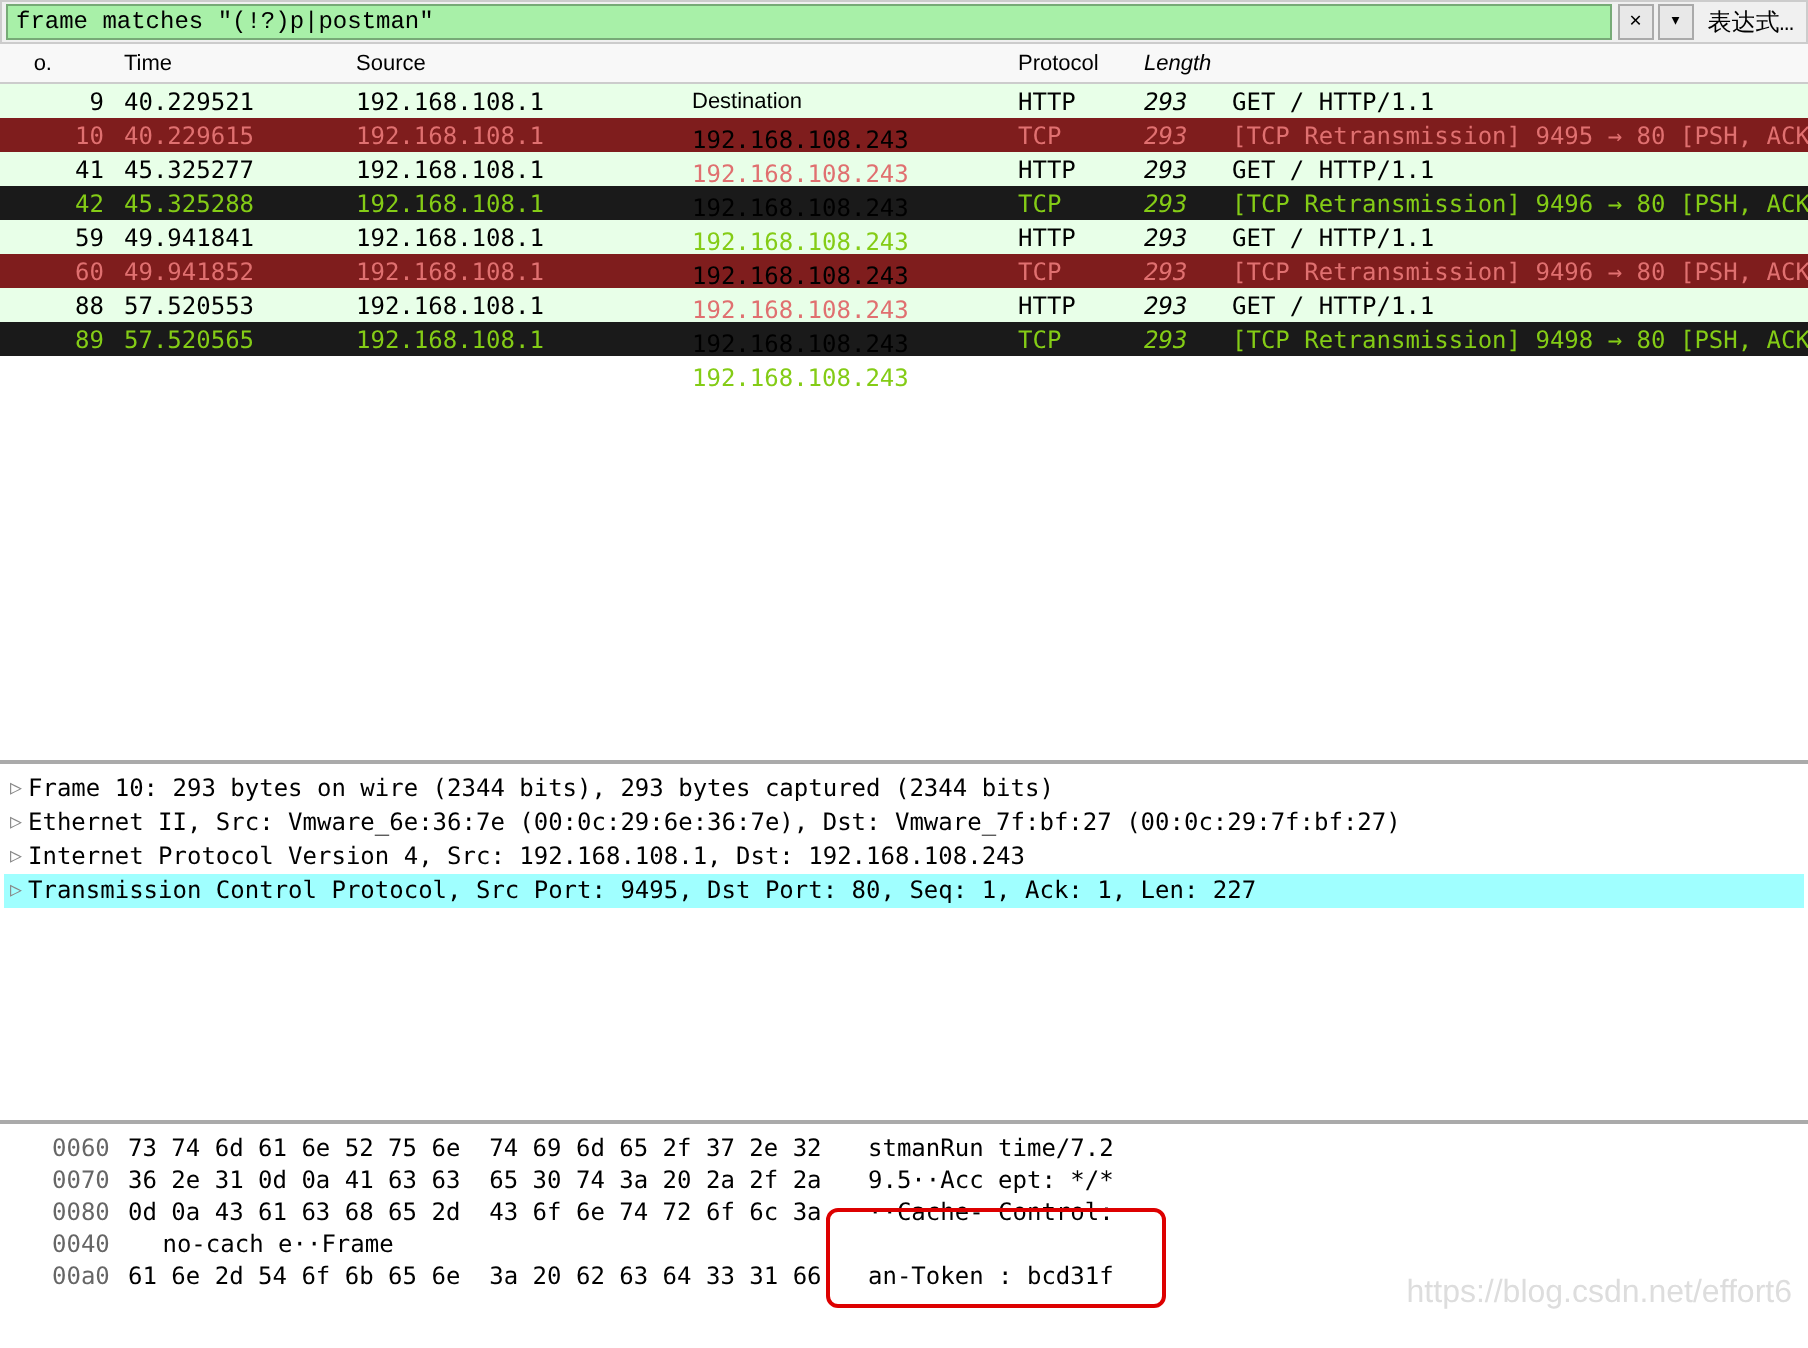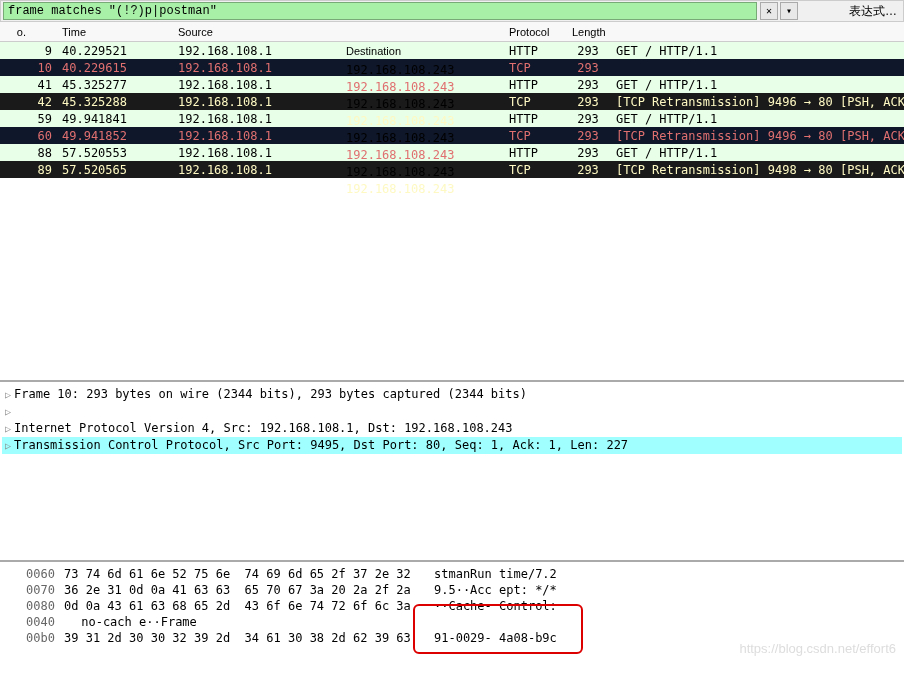--- a/index.html
+++ b/index.html
@@ -1,46 +1,46 @@
 <!DOCTYPE html>
 <html><head>
 <meta charset="utf-8">
 <style>
 * { margin: 0; padding: 0; box-sizing: border-box; }
 body { font-family: "Consolas", "Courier New", monospace; font-size: 12px; background: #fff; width: 904px; overflow: hidden; }
 .filter-bar { display: flex; align-items: center; background: #f0f0f0; border: 1px solid #ccc; height: 22px; }
 .filter-input { flex: 1; background: #a8f0a8; border: 1px solid #7a7; padding: 1px 4px; font-family: inherit; font-size: 12px; margin: 1px 2px; height: 18px; }
 .filter-btn { width: 18px; height: 18px; background: #e8e8e8; border: 1px solid #aaa; margin: 0 1px; display: flex; align-items: center; justify-content: center; font-size: 10px; cursor: pointer; }
-.filter-label { padding: 0 6px; font-family: Liberation Sans, sans-serif; margin-left: 44px; }
+.filter-label { padding: 0 6px; font-family: Liberation Mono, monospace; }
 .packet-list { background: #fff; height: 360px; overflow: hidden; border-bottom: 2px solid #aaa; }
 .packet-header { display: flex; background: #f8f8f8; border-bottom: 1px solid #ccc; height: 20px; align-items: center; font-family: "Tahoma", sans-serif; font-size: 11px; }
 .col { padding: 2px 4px; white-space: nowrap; overflow: hidden; }
 .c-no { width: 30px; text-align: right; }
 .c-num { width: 28px; text-align: right; padding-right: 6px; }
 .c-time { width: 116px; }
 .c-source { width: 168px; }
 .c-dest { width: 163px; margin-top: 38px; }
 .c-proto { width: 63px; }
-.c-len { width: 44px; text-align: center; padding-right: 8px; }
+.c-len { width: 44px; text-align: left; padding-right: 8px; font-style: italic; }
 .c-info { flex: 1; }
 .packet-row { display: flex; height: 17px; align-items: center; font-family: "Consolas", monospace; font-size: 12px; }
 .row-http { background: #e8ffe8; color: #000; }
-.row-tcp-black { background: #1a1a1a; color: #fef9c3; }
-.row-tcp-dark { background: #0f172a; color: #e07070; }
+.row-tcp-black { background: #1a1a1a; color: #84cc16; }
+.row-tcp-dark { background: #7f1d1d; color: #e07070; }
 .details-pane { padding: 4px 2px; height: 180px; border-bottom: 2px solid #aaa; overflow: hidden; font-family: "Consolas", monospace; font-size: 12px; line-height: 17px; }
 .detail-line { display: flex; align-items: center; }
 .tri { width: 12px; text-align: center; color: #888; font-size: 10px; }
 .detail-tcp { background: #a0ffff; }
 .bytes-pane { padding: 4px 2px; font-family: "Consolas", monospace; font-size: 12px; line-height: 16px; margin-left: 24px; }
 .byte-row { display: flex; white-space: pre; }
 .byte-offset { width: 38px; color: #666; }
 .byte-hex { width: 360px; }
 .byte-ascii { padding-left: 10px; }
 .redbox { position: absolute; border: 2px solid #d00; border-radius: 6px; pointer-events: none; }
-.watermark { position: absolute; right: 8px; bottom: 18px; color: #ddd; font-family: Arial; font-size: 13px; pointer-events: none; }
+.watermark { position: absolute; right: 8px; bottom: 18px; color: #ddd; font-family: Arial; font-size: 16px; pointer-events: none; }
 </style>
 </head>
 <body>
 
 <div class="filter-bar">
   <input class="filter-input" value="frame matches &quot;(!?)p|postman&quot;" style="">
   <div class="filter-btn">✕</div>
   <div class="filter-btn">▾</div>
   <div class="filter-label">表达式…</div>
 </div>
@@ -67,20 +67,21 @@
         <div class="col c-info">GET / HTTP/1.1</div>
       </div>
       <div class="packet-row row-tcp-dark">
         <div class="col c-no"></div>
         <div class="col c-num">10</div>
         <div class="col c-time">40.229615</div>
         <div class="col c-source">192.168.108.1</div>
         <div class="col c-dest">192.168.108.243</div>
         <div class="col c-proto">TCP</div>
         <div class="col c-len">293</div>
+        <div class="col c-info">[TCP Retransmission] 9495 → 80 [PSH, ACK</div>
       </div>
       <div class="packet-row row-http">
         <div class="col c-no"></div>
         <div class="col c-num">41</div>
         <div class="col c-time">45.325277</div>
         <div class="col c-source">192.168.108.1</div>
         <div class="col c-dest">192.168.108.243</div>
         <div class="col c-proto">HTTP</div>
         <div class="col c-len">293</div>
         <div class="col c-info">GET / HTTP/1.1</div>
@@ -139,36 +140,37 @@
 </div>
 
 <div class="details-pane">
   <div id="detail-rows">
       <div class="detail-line">
         <span class="tri">▷</span>
         <span>Frame 10: 293 bytes on wire (2344 bits), 293 bytes captured (2344 bits)</span>
       </div>
       <div class="detail-line">
         <span class="tri">▷</span>
+        <span>Ethernet II, Src: Vmware_6e:36:7e (00:0c:29:6e:36:7e), Dst: Vmware_7f:bf:27 (00:0c:29:7f:bf:27)</span>
       </div>
       <div class="detail-line">
         <span class="tri">▷</span>
         <span>Internet Protocol Version 4, Src: 192.168.108.1, Dst: 192.168.108.243</span>
       </div>
       <div class="detail-line detail-tcp">
         <span class="tri">▷</span>
         <span>Transmission Control Protocol, Src Port: 9495, Dst Port: 80, Seq: 1, Ack: 1, Len: 227</span>
       </div>
     </div>
 </div>
 
 <div class="bytes-pane">
   <div id="byte-rows">
       <div class="byte-row"><span class="byte-offset">0060</span><span class="byte-hex">73 74 6d 61 6e 52 75 6e  74 69 6d 65 2f 37 2e 32</span><span class="byte-ascii">stmanRun time/7.2</span></div>
-      <div class="byte-row"><span class="byte-offset">0070</span><span class="byte-hex">36 2e 31 0d 0a 41 63 63  65 70 67 3a 20 2a 2f 2a</span><span class="byte-ascii">9.5··Acc ept: */*</span></div>
+      <div class="byte-row"><span class="byte-offset">0070</span><span class="byte-hex">36 2e 31 0d 0a 41 63 63  65 30 74 3a 20 2a 2f 2a</span><span class="byte-ascii">9.5··Acc ept: */*</span></div>
       <div class="byte-row"><span class="byte-offset">0080</span><span class="byte-hex">0d 0a 43 61 63 68 65 2d  43 6f 6e 74 72 6f 6c 3a</span><span class="byte-ascii">··Cache- Control:</span></div>
       <div class="byte-row"><span class="byte-offset">0040</span><span class="byte-ascii"> no-cach e··Frame</span></div>
-      <div class="byte-row"><span class="byte-offset">00b0</span><span class="byte-hex">39 31 2d 30 30 32 39 2d  34 61 30 38 2d 62 39 63</span><span class="byte-ascii">91-0029- 4a08-b9c</span></div>
+      <div class="byte-row"><span class="byte-offset">00a0</span><span class="byte-hex">61 6e 2d 54 6f 6b 65 6e  3a 20 62 63 64 33 31 66</span><span class="byte-ascii">an-Token : bcd31f</span></div>
     </div>
 </div>
 
 <div class="redbox" style="left:413px; top:604px; width:170px; height:50px;"></div>
 <div class="watermark">https://blog.csdn.net/effort6</div>
 
 </body></html>

